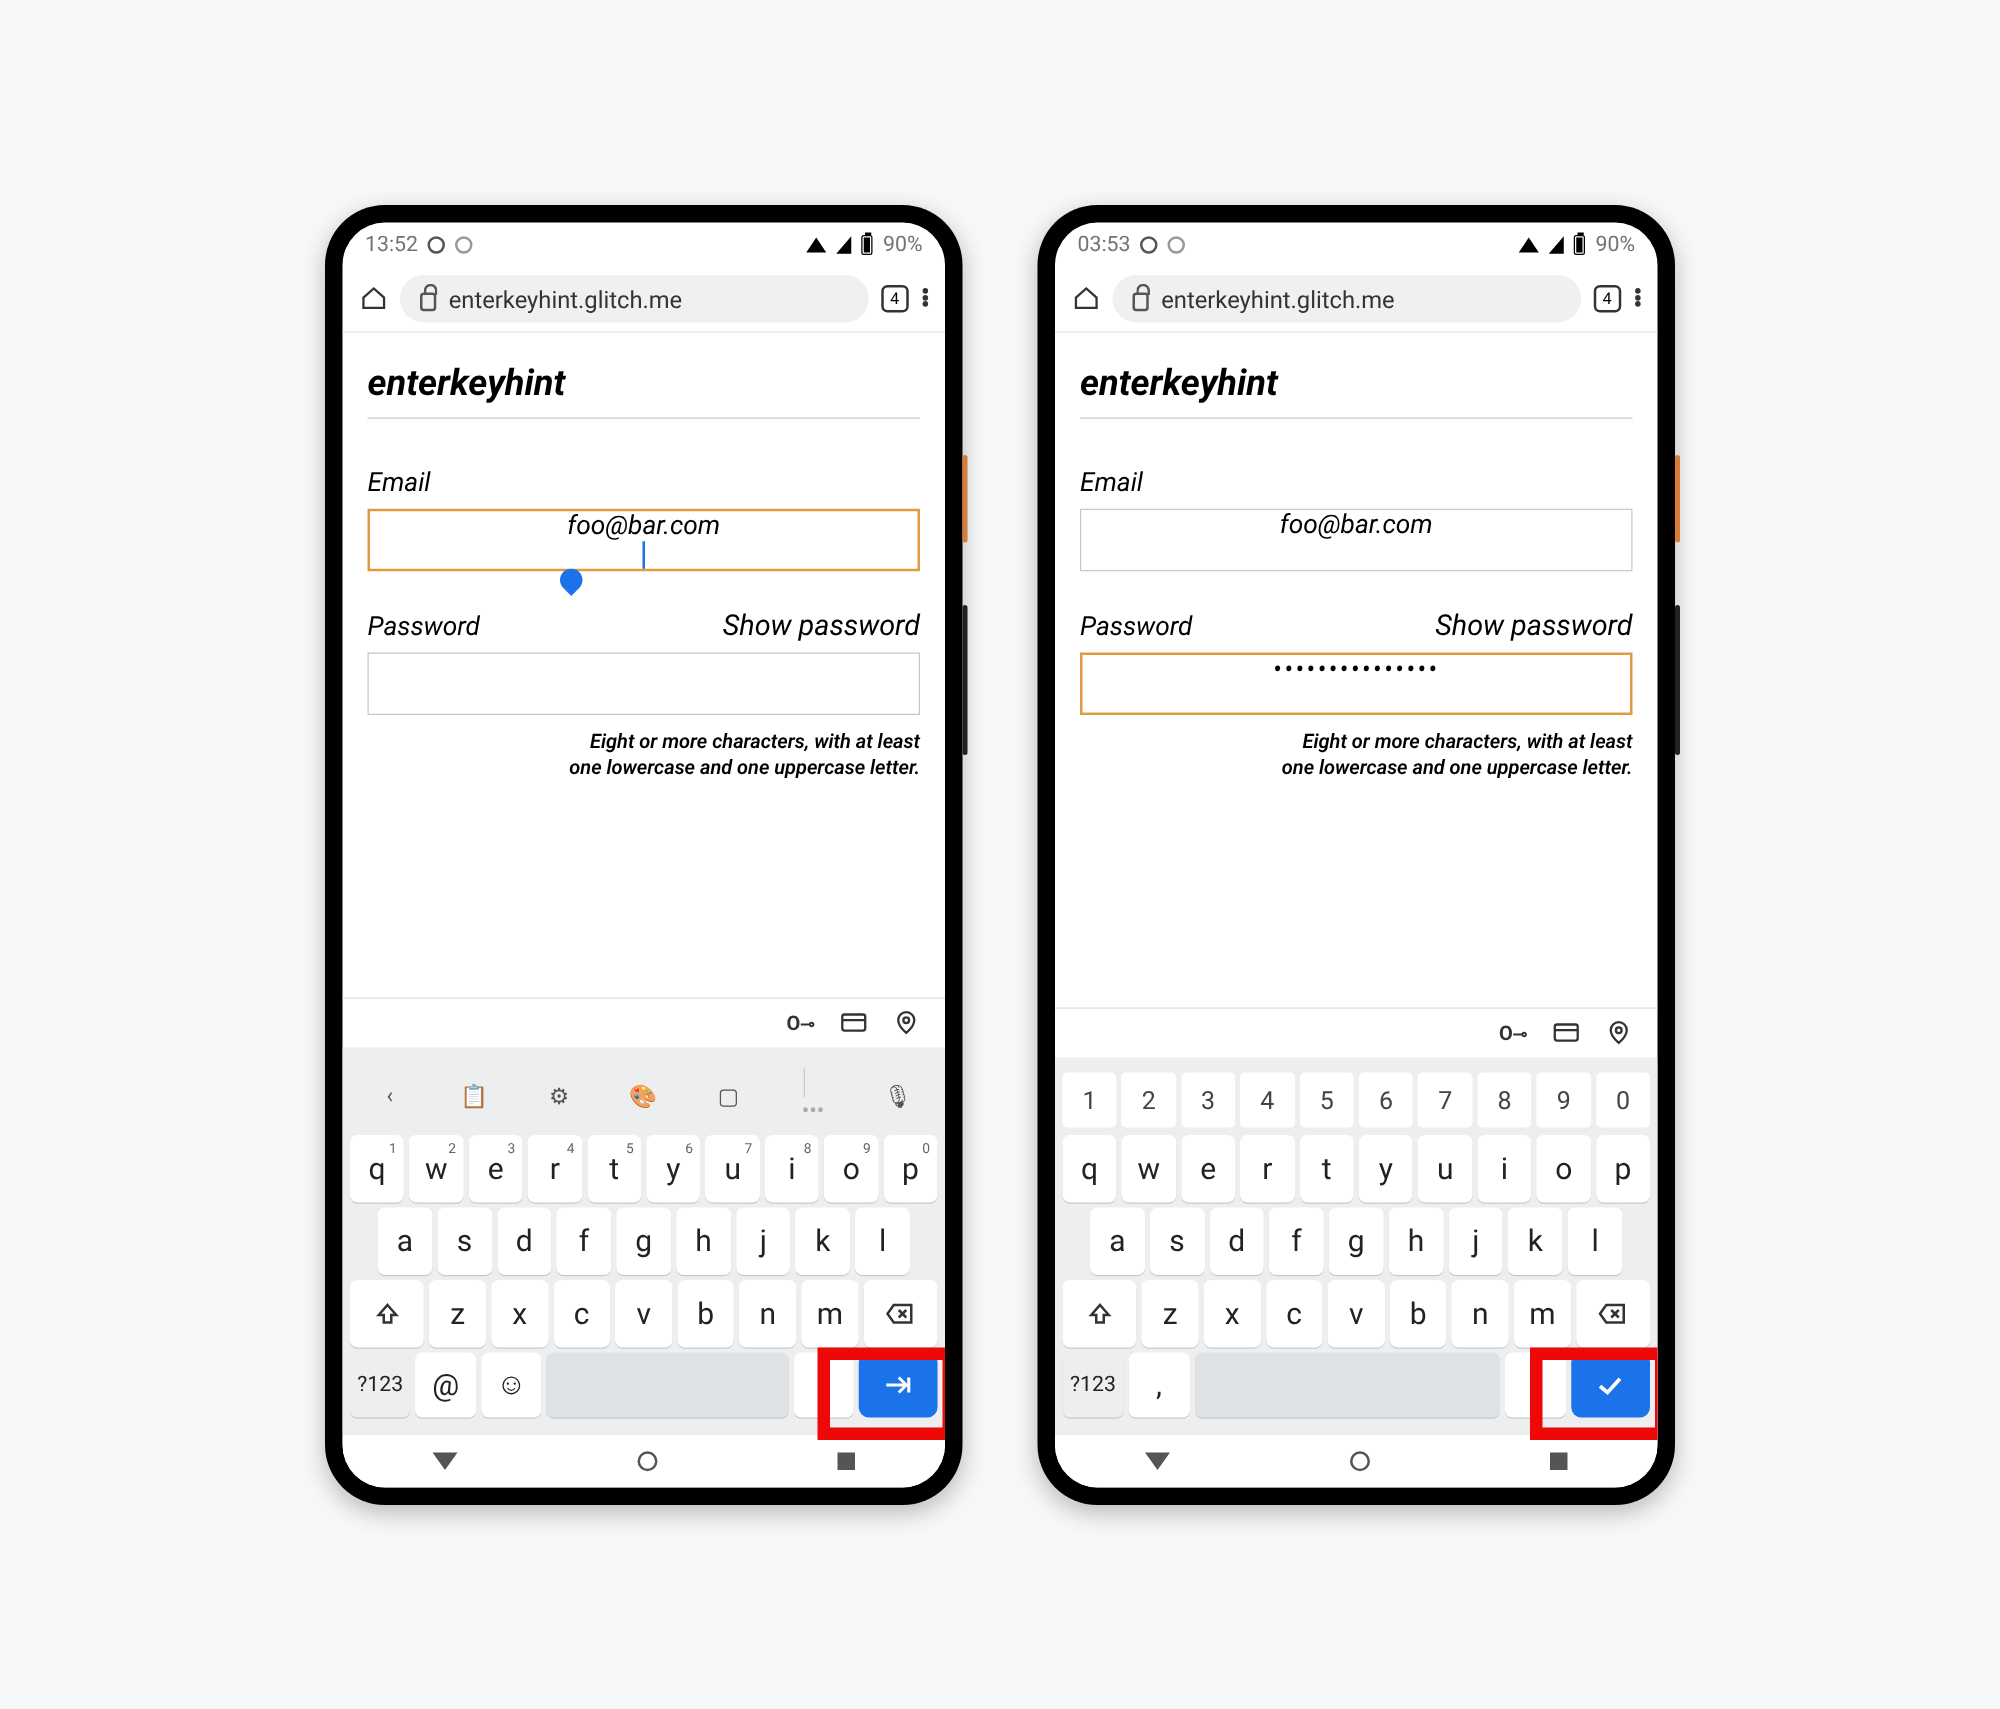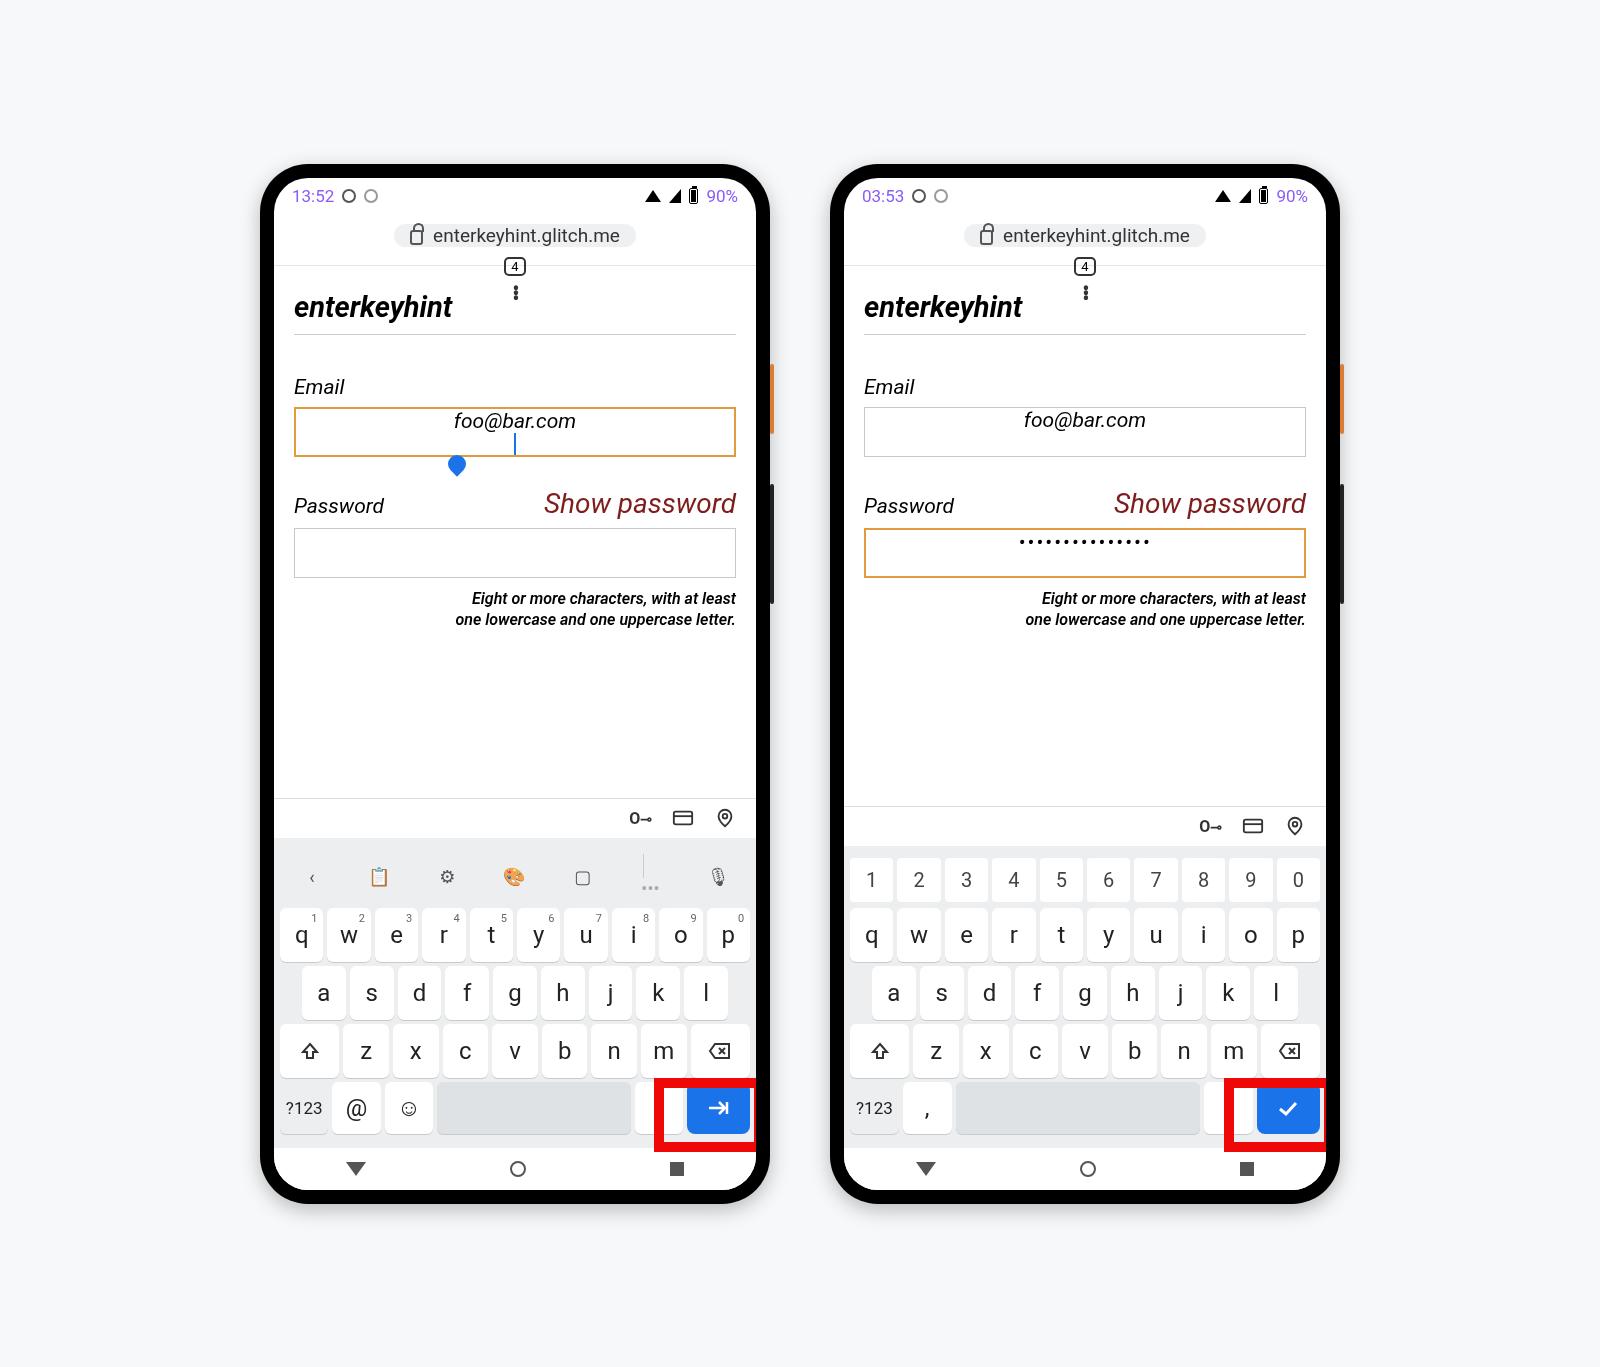--- a/index.html
+++ b/index.html
@@ -48,46 +48,46 @@
     border-radius:34px;
     overflow:hidden;
     display:flex; flex-direction:column;
     position:relative;
   }
 
   
   .status{
     height:36px; padding:0 18px;
     display:flex; align-items:center; justify-content:space-between;
-    font-size:17px; color:#8b5cf6;
+    font-size:17px; color:#737373;
   }
   .status .left, .status .right{display:flex;align-items:center;gap:8px;}
   .chrome-dot{width:14px;height:14px;border-radius:50%;border:2px solid #555;display:inline-block;}
   .wifi,.cell{width:0;height:0;}
   .wifi{border-left:8px solid transparent;border-right:8px solid transparent;border-bottom:12px solid #000;}
   .cell{border-left:12px solid transparent;border-bottom:14px solid #000;}
   .batt{width:9px;height:16px;border:1.5px solid #000;border-radius:2px;position:relative;}
   .batt::before{content:"";position:absolute;top:-3px;left:2px;width:5px;height:2px;background:#000;}
   .batt::after{content:"";position:absolute;inset:1px;background:#000;}
 
   
-  .urlrow{height:52px;display:flex;align-items:center;gap:10px;padding:0 14px;border-bottom:1px solid #e3e3e3;flex-direction:column;}
+  .urlrow{height:52px;display:flex;align-items:center;gap:10px;padding:0 14px;border-bottom:1px solid #e3e3e3;}
   .home-icon{width:22px;height:22px;}
   .urlpill{flex:1;background:#eef0f1;border-radius:22px;height:38px;display:flex;align-items:center;gap:10px;padding:0 16px;font-size:19px;color:#333;}
   .lock{width:13px;height:15px;border:2px solid #555;border-radius:3px;position:relative;margin-top:4px;}
   .lock::before{content:"";position:absolute;top:-9px;left:1px;width:7px;height:7px;border:2px solid #555;border-bottom:none;border-radius:6px 6px 0 0;}
   .tabcount{width:22px;height:22px;border:2px solid #333;border-radius:5px;font-size:13px;display:flex;align-items:center;justify-content:center;}
   .dots{font-size:22px;letter-spacing:-2px;color:#333;}
   .dots span{display:block;line-height:5px;}
 
   
   .page{flex:1;padding:24px 20px 0;color:#000;font-style:italic;}
   h1.title{font-size:29px;font-weight:700;border-bottom:1px solid #ccc;padding-bottom:10px;margin-bottom:40px;}
   .lblrow{display:flex;justify-content:space-between;align-items:baseline;font-size:21px;}
-  .show{font-size:28px;color:#7f1d1d;}
+  .show{font-size:23px;color:#000000;}
   .field{margin-top:8px;height:50px;border:1px solid #c8c8c8;padding:0 14px;font-size:21px;display:flex;align-items:center;position:relative;flex-direction:column;}
   .field.focused{border:2px solid #e29a3e;}
   .caret{width:2px;height:26px;background:#1a73e8;display:inline-block;}
   .teardrop{position:absolute;width:18px;height:18px;background:#1a73e8;border-radius:50% 50% 50% 0;bottom:-18px;transform:rotate(-45deg);}
   .grp{margin-bottom:30px;}
   .hint{font-size:16px;font-weight:600;line-height:1.35;margin-top:10px;text-align:right;}
 
   
   .sugg{border-top:1px solid #ddd;height:40px;display:flex;justify-content:flex-end;align-items:center;gap:20px;padding:0 20px;color:#333;}
   .sugg svg{width:22px;height:22px;}

